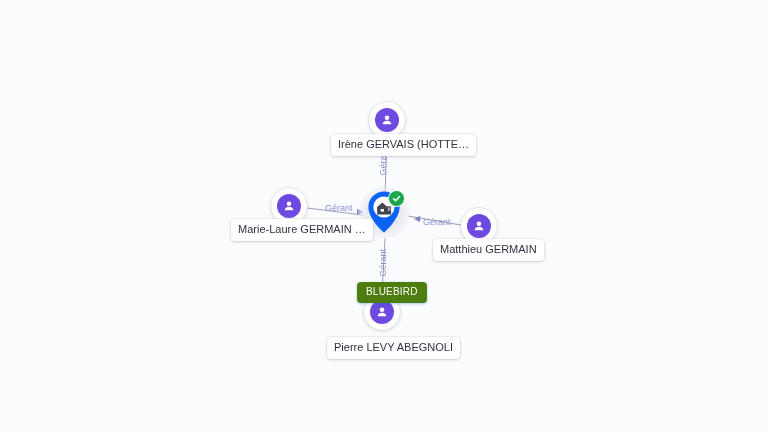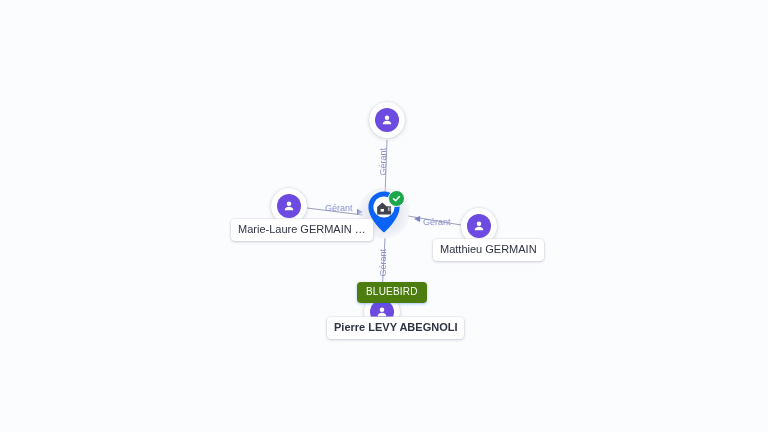--- a/index.html
+++ b/index.html
@@ -167,20 +167,21 @@
   <div class="edge-label rot-down" style="left:383px; top:272px;">Gérant</div>
 
   <div class="person-node" style="left:369px; top:102px;">
     <span class="person-disc">
       <svg width="14" height="14" viewBox="0 0 24 24" fill="#ffffff">
         <circle cx="12" cy="8" r="3.9"></circle>
         <path d="M4.6 19.2c0-3.7 3.3-5.9 7.4-5.9s7.4 2.2 7.4 5.9z"></path>
       </svg>
     </span>
   </div>
+  <div class="node-label" style="left:331px; top:134px;">Irène GERVAIS (HOTTE…</div>
 
   <div class="person-node" style="left:271px; top:188px;">
     <span class="person-disc">
       <svg width="14" height="14" viewBox="0 0 24 24" fill="#ffffff">
         <circle cx="12" cy="8" r="3.9"></circle>
         <path d="M4.6 19.2c0-3.7 3.3-5.9 7.4-5.9s7.4 2.2 7.4 5.9z"></path>
       </svg>
     </span>
   </div>
   <div class="node-label" style="left:231px; top:219px;text-align:center;">Marie-Laure GERMAIN …</div>
@@ -196,21 +197,21 @@
   <div class="node-label" style="left:433px; top:239px;text-align:center;">Matthieu GERMAIN</div>
 
   <div class="person-node" style="left:364px; top:294px;">
     <span class="person-disc">
       <svg width="14" height="14" viewBox="0 0 24 24" fill="#ffffff">
         <circle cx="12" cy="8" r="3.9"></circle>
         <path d="M4.6 19.2c0-3.7 3.3-5.9 7.4-5.9s7.4 2.2 7.4 5.9z"></path>
       </svg>
     </span>
   </div>
-  <div class="node-label" style="left:327px; top:317px;font-weight:bold;">Pierre LEVY ABEGNOLI</div>
+  <div class="node-label" style="left:327px; top:337px;">Pierre LEVY ABEGNOLI</div>
 
   <div class="company-node" style="left:355px; top:185px;">
     <div class="company-halo"></div>
     <div class="pin-wrap">
       <svg width="36" height="48" viewBox="0 0 36 48">
         <path d="M18 1.5C9.3 1.5 2.4 8.4 2.4 17c0 11 12.3 22.6 15 25.1a.9.9 0 0 0 1.2 0c2.7-2.5 15-14.1 15-25.1 0-8.6-6.9-15.5-15.6-15.5z" fill="#0b63f6"></path>
         <circle cx="18" cy="17" r="10.6" fill="#ffffff"></circle>
         <g fill="#40444f" transform="translate(10.4,10.4) scale(0.64)">
           <path d="M1.2 10.2 9.2 3.4l8 6.8V22H1.2z"></path>
           <rect x="16.4" y="9.2" width="6.6" height="12.8"></rect>

